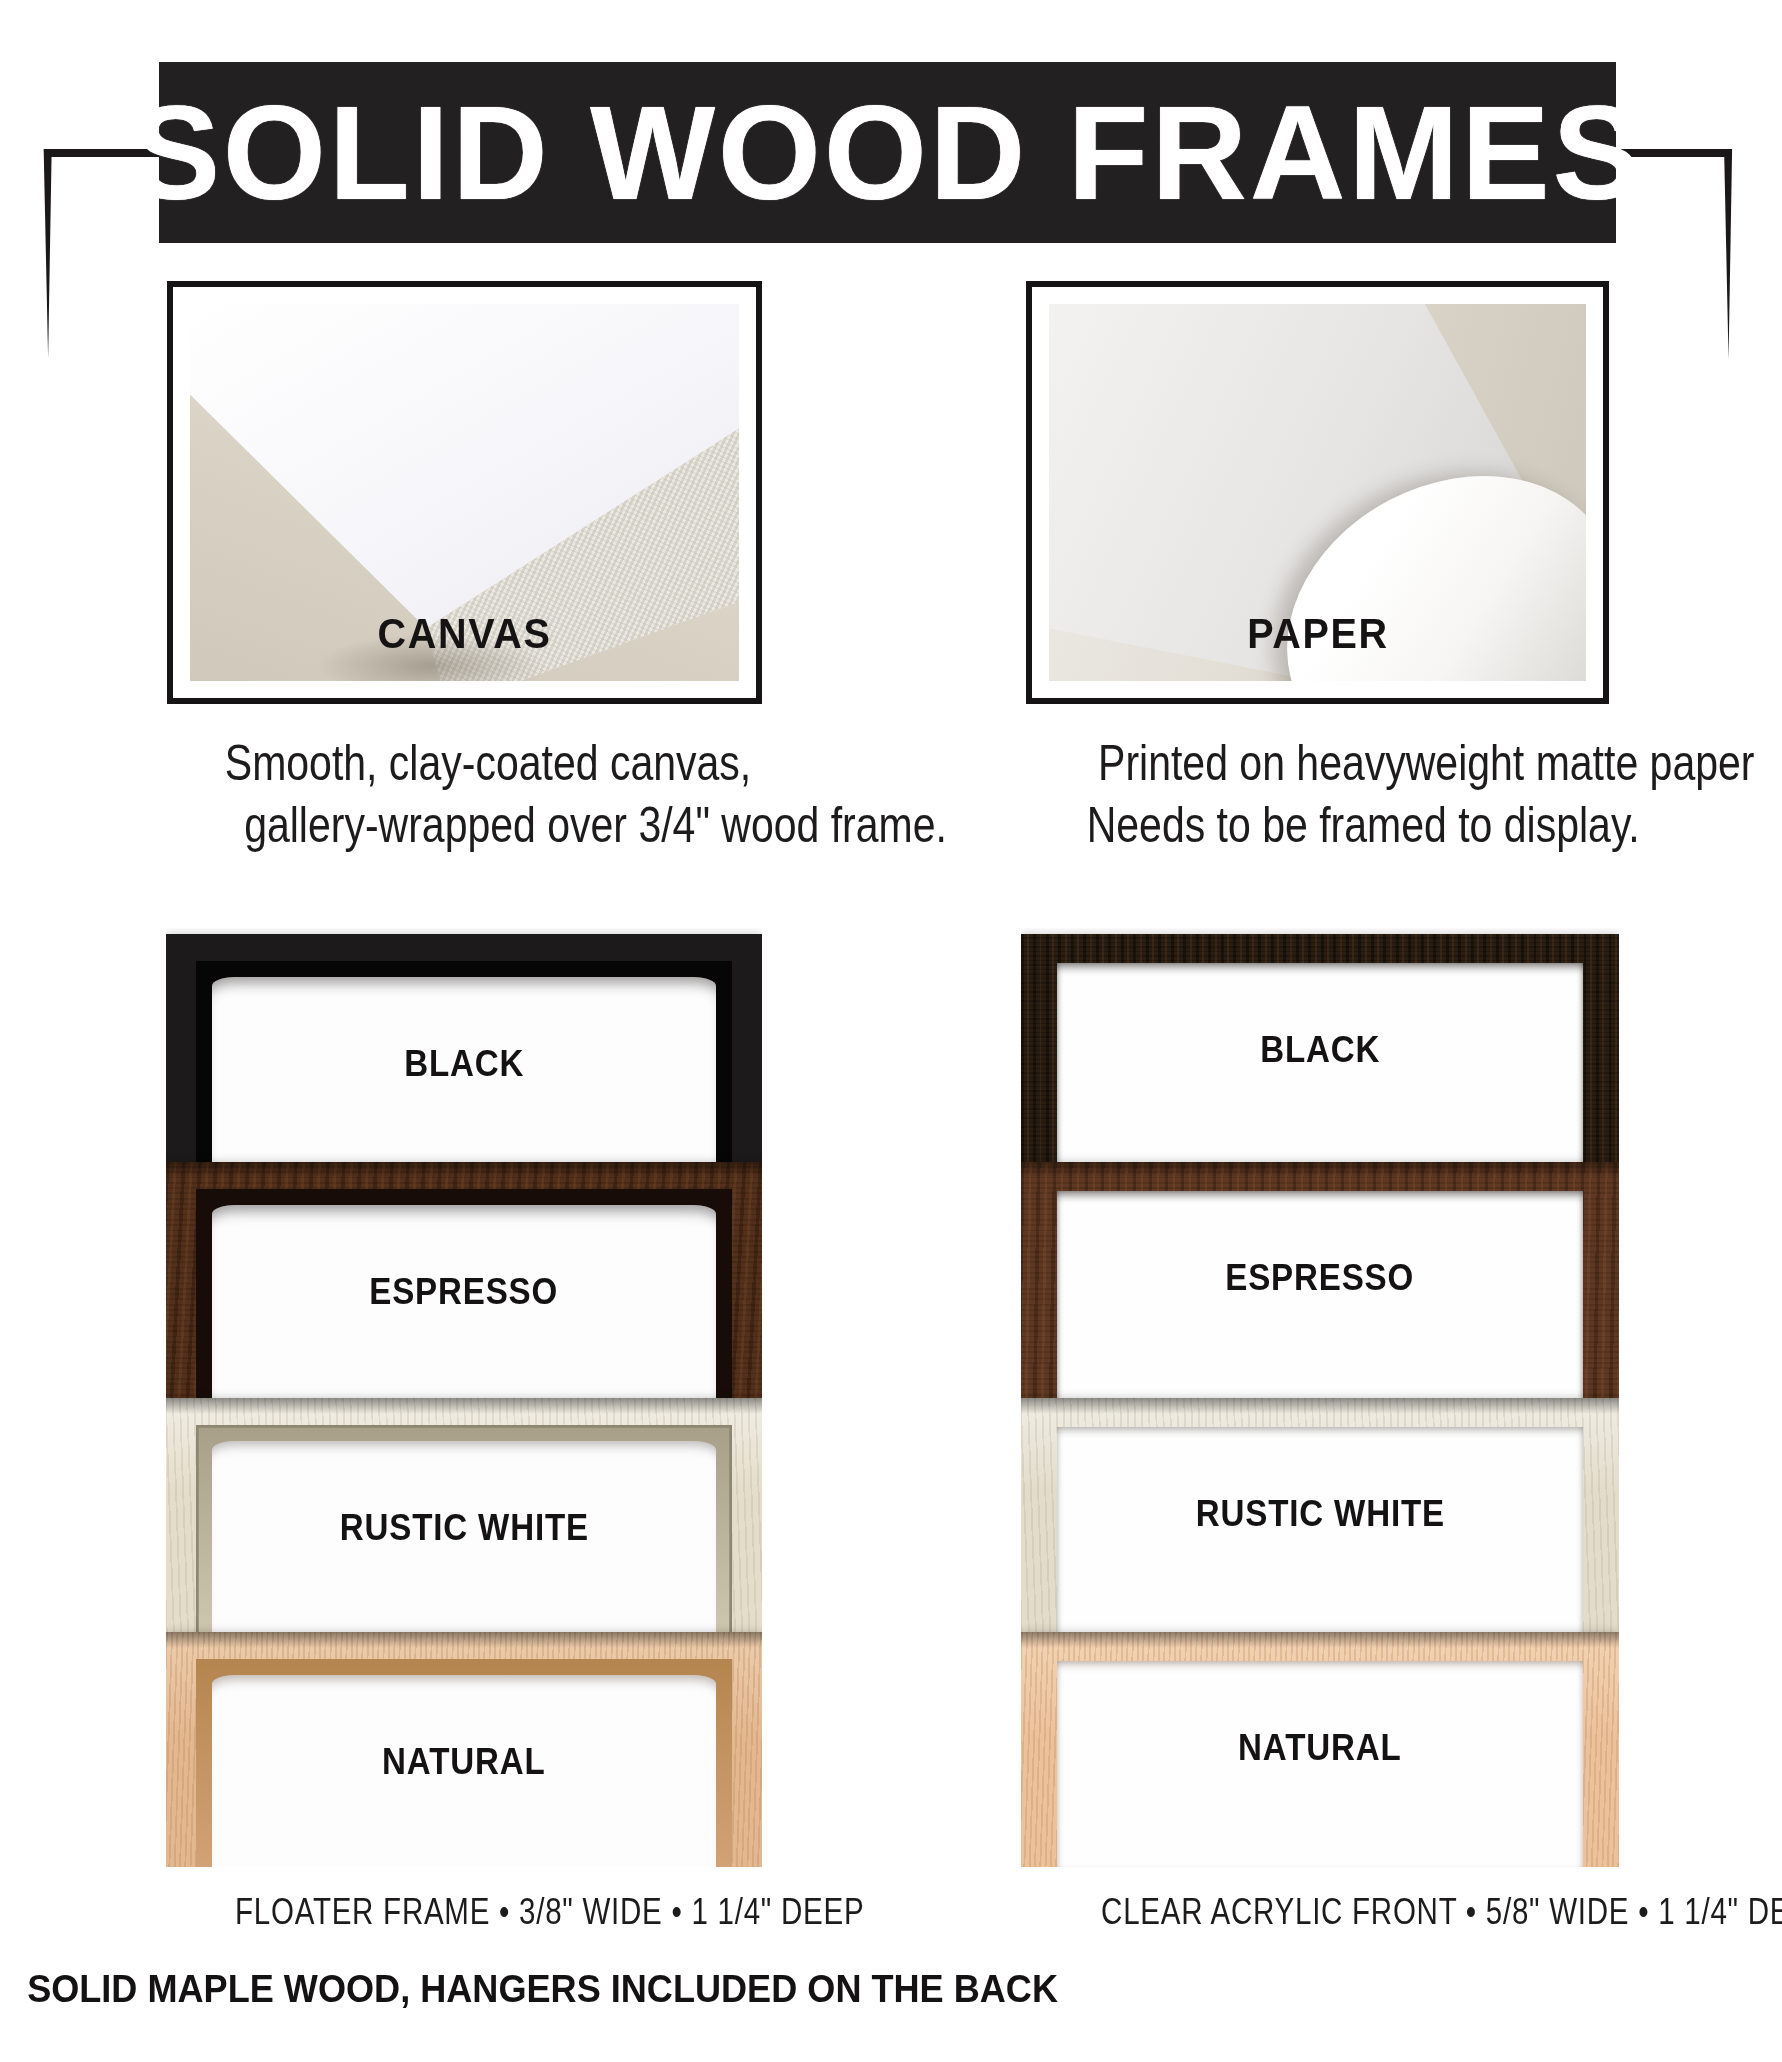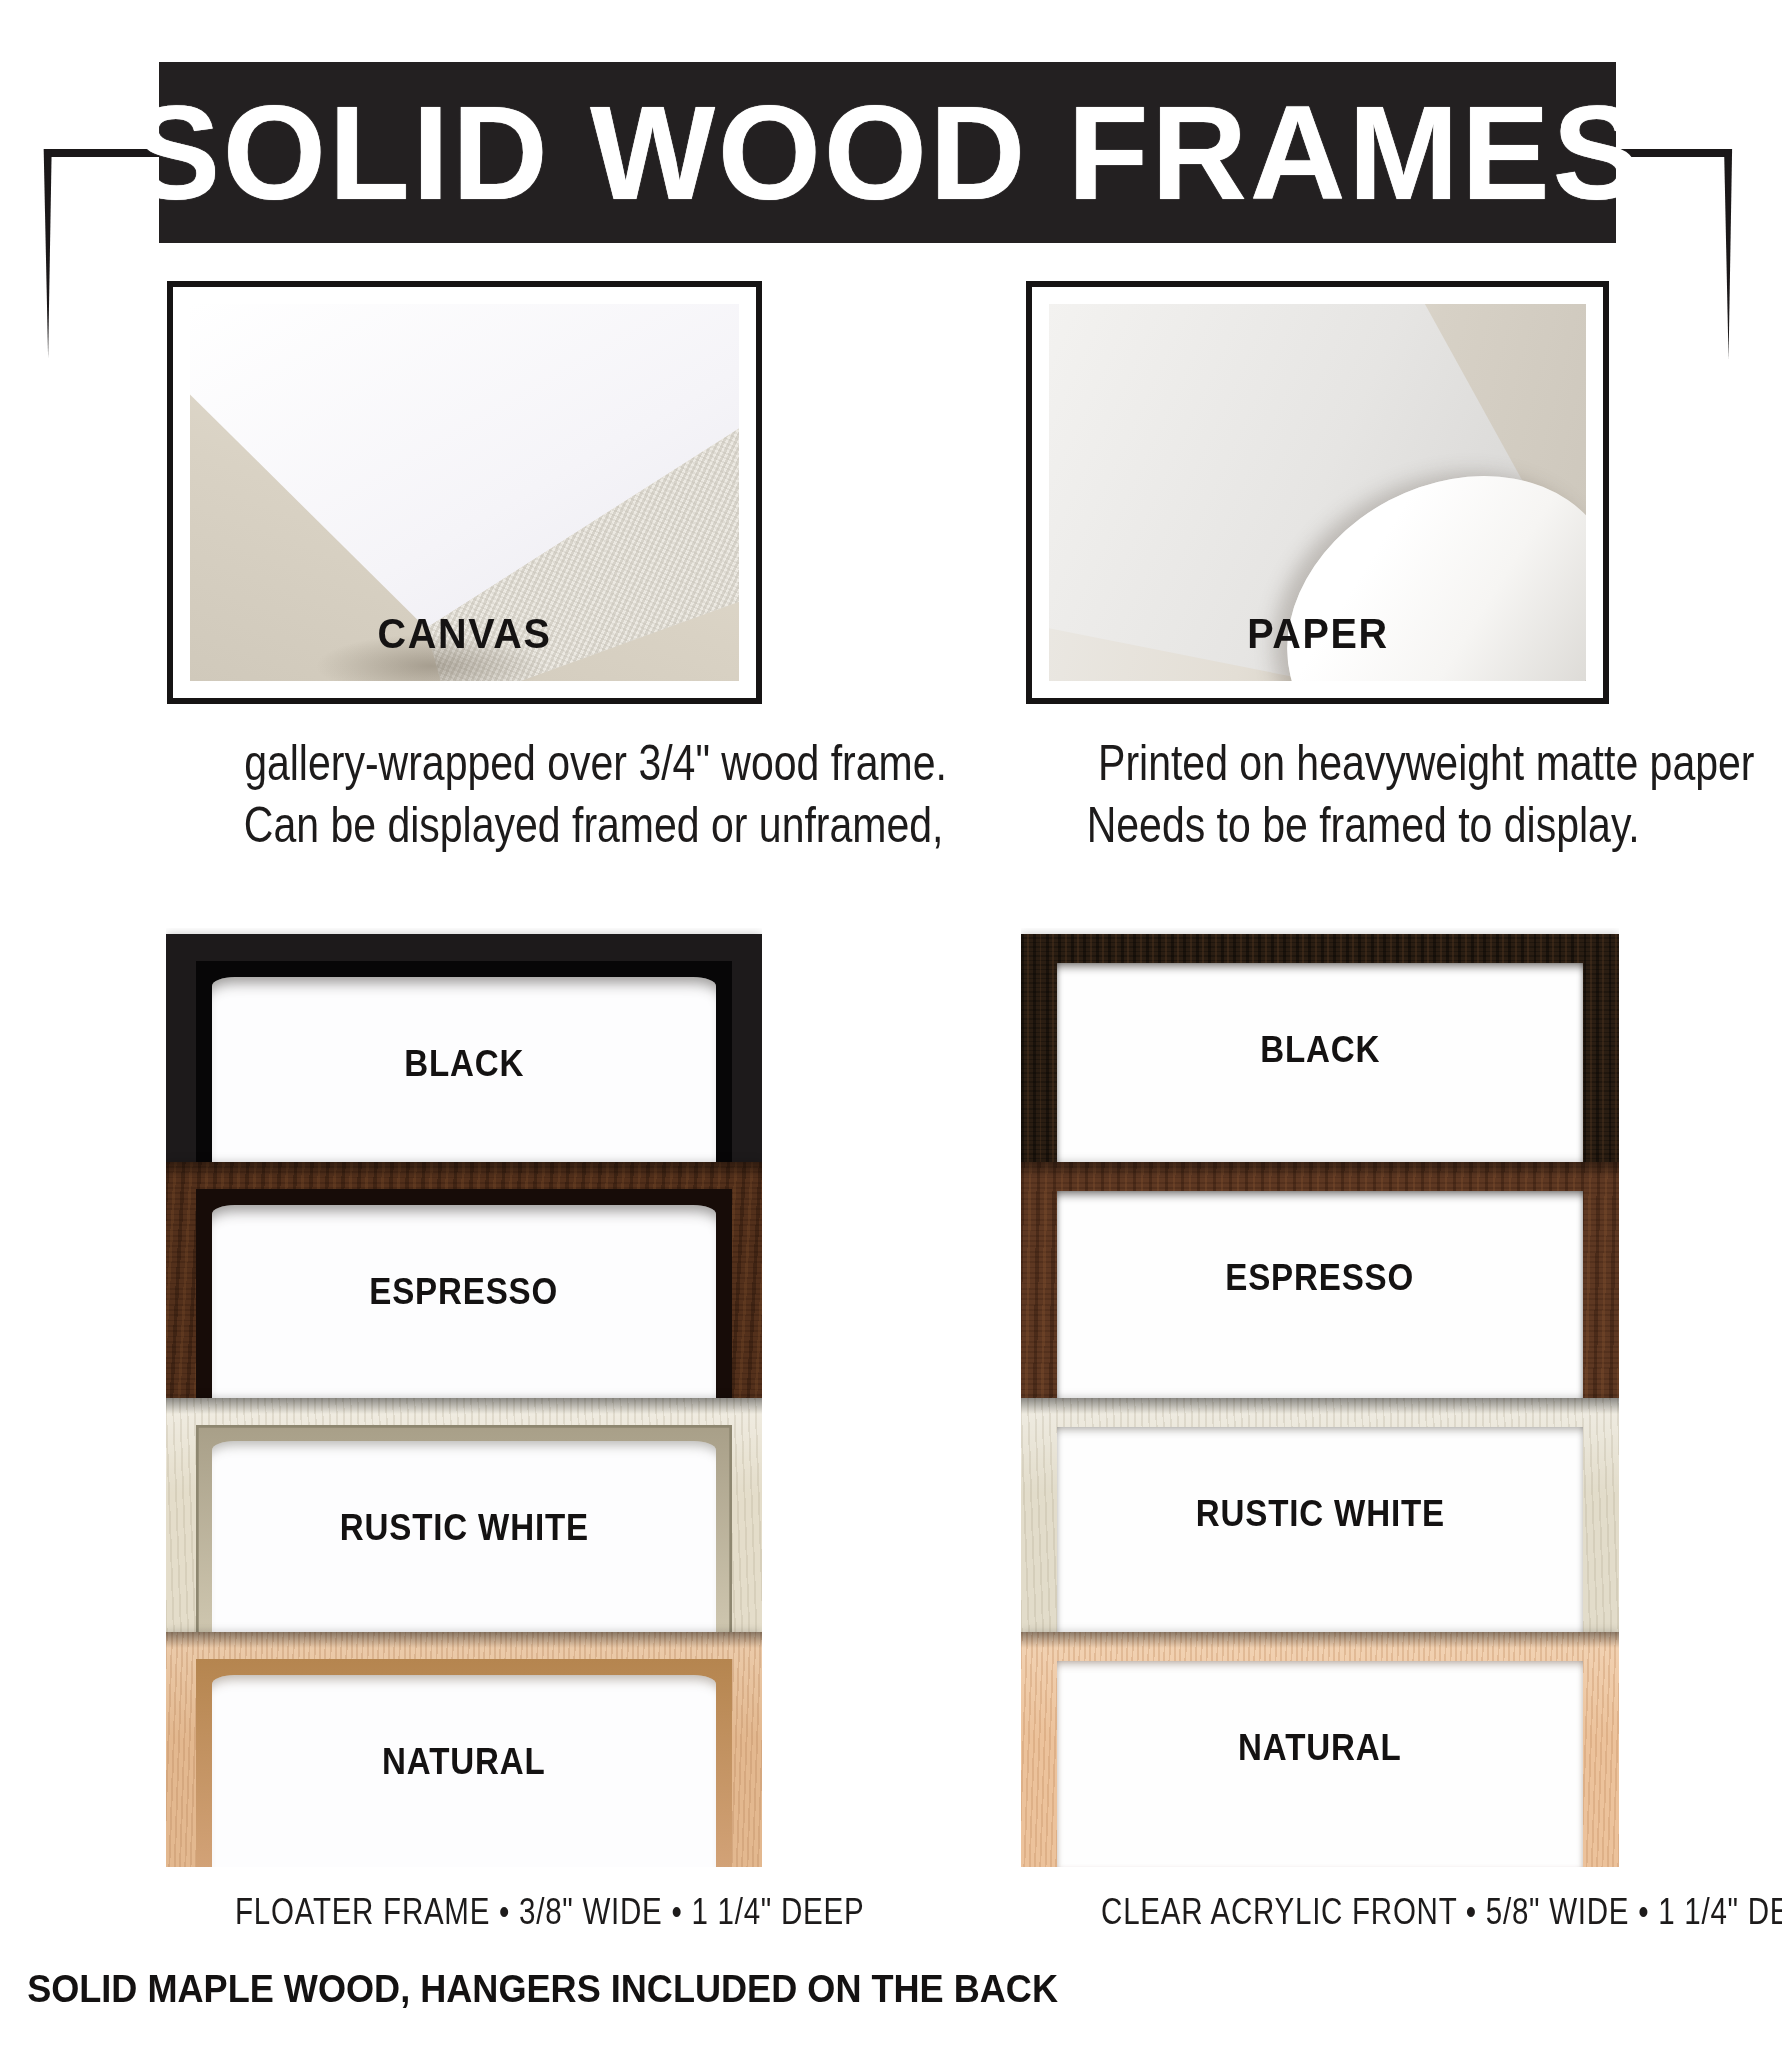--- a/index.html
+++ b/index.html
@@ -187,22 +187,22 @@
   <div class="photo paper-photo">
     <div class="pp-sheet"></div>
     <div class="pp-curl"></div>
     <div class="photo-label">
       <span>PAPER</span>
     </div>
   </div>
 </div>
 
 <div class="caption" id="caption-canvas">
+  <div class="line"><span>Smooth, clay-coated canvas,</span></div>
   <div class="line"><span>gallery-wrapped over 3/4" wood frame.</span></div>
-  <div class="line"><span>Can be displayed framed or unframed,</span></div>
 </div>
 
 <div class="caption" id="caption-paper">
   <div class="line"><span>Printed on heavyweight matte paper</span></div>
   <div class="line"><span>Needs to be framed to display.</span></div>
 </div>
 
 <div class="stack" id="stack-left">
   <div class="swatch floater f-black r1">
     <div class="outer">

